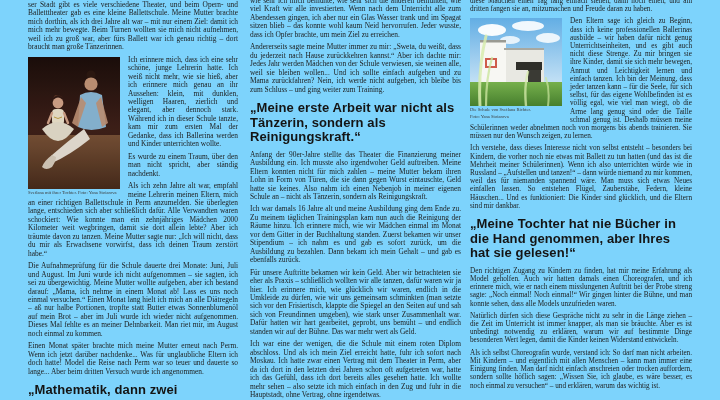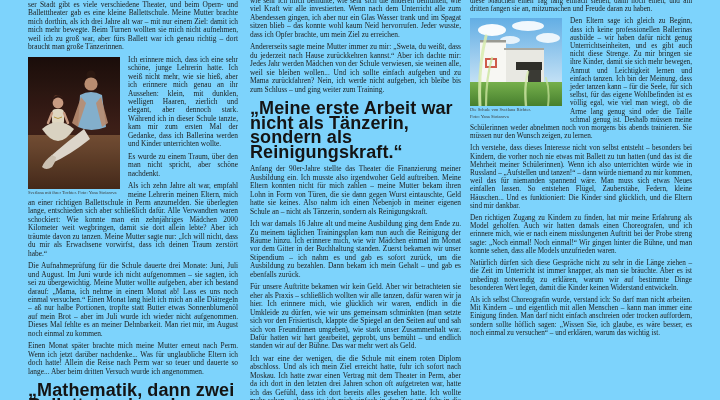--- a/index.html
+++ b/index.html
@@ -21,21 +21,21 @@
     font-size:7.4px;
     line-height:8.45px;
     text-align:justify;
     text-justify:inter-word;
   }
   .col3 p.body{font-size:7.2px;line-height:8.2px;}
 
   h2.headline{
     font-family:"Liberation Sans", sans-serif;
     font-weight:700;
-    font-size:18px;
+    font-size:13px;
     line-height:14.6px;
     letter-spacing:.1px;
     color:#141414;
     margin:7px 0 6px 0;
     text-align:left;
   }
 
   figure.photo-fig{
     float:left;
     margin:1px 8px 3px 0;
@@ -91,24 +91,24 @@
         <rect x="24" y="52" width="12" height="16" rx="4" fill="#f3ead2"></rect>
         <path d="M14 72 Q30 58 46 72 Q38 84 30 84 Q22 84 14 72 Z" fill="#ece4d2"></path>
         <path d="M24 56 L20 66 M36 56 L40 66" stroke="#d9a98e" stroke-width="2.4" fill="none" stroke-linecap="round"></path>
         <path d="M26 60 Q30 63 34 60" stroke="#c9a84c" stroke-width="1" fill="none"></path>
         <rect x="0" y="0" width="92" height="132" fill="#000000" opacity="0.08"></rect>
       </svg>
       <figcaption class="caption">Svetlana mit ihrer Tochter. Foto: Yana Stoiarova</figcaption>
     </figure>
 
     <p class="body">Ich erinnere mich, dass ich eine sehr schöne, junge Lehrerin hatte. Ich weiß nicht mehr, wie sie hieß, aber ich erinnere mich genau an ihr Aussehen: klein, mit dunklen, welligen Haaren, zierlich und elegant, aber dennoch stark. Während ich in dieser Schule tanzte, kam mir zum ersten Mal der Gedanke, dass ich Ballerina werden und Kinder unterrichten wollte.</p>
-    <p class="body">Es wurde zu einem Traum, über den man nicht spricht, aber schöne nachdenkt.</p>
+    <p class="body">Es wurde zu einem Traum, über den man nicht spricht, aber ständig nachdenkt.</p>
     <p class="body">Als ich zehn Jahre alt war, empfahl meine Lehrerin meinen Eltern, mich an einer richtigen Ballettschule in Perm anzumelden. Sie überlegten lange, entschieden sich aber schließlich dafür. Alle Verwandten waren schockiert: Wie konnte man ein zehnjähriges Mädchen 2000 Kilometer weit wegbringen, damit sie dort allein lebte? Aber ich träumte davon zu tanzen. Meine Mutter sagte nur: „Ich will nicht, dass du mir als Erwachsene vorwirfst, dass ich deinen Traum zerstört habe.“</p>
     <p class="body">Die Aufnahmeprüfung für die Schule dauerte drei Monate: Juni, Juli und August. Im Juni wurde ich nicht aufgenommen – sie sagten, ich sei zu übergewichtig. Meine Mutter wollte aufgeben, aber ich bestand darauf: „Mama, ich nehme in einem Monat ab! Lass es uns noch einmal versuchen.“ Einen Monat lang hielt ich mich an alle Diätregeln – aß nur halbe Portionen, tropfte statt Butter etwas Sonnenblumenöl auf mein Brot – aber im Juli wurde ich wieder nicht aufgenommen. Dieses Mal fehlte es an meiner Dehnbarkeit. Man riet mir, im August noch einmal zu kommen.</p>
-    <p class="body">Einen Monat später brachte mich meine Mutter erneut nach Perm. Wenn ich jetzt darüber nachdenke... Was für unglaubliche Eltern ich doch hatte! Allein die Reise nach Perm war so teuer und dauerte so lange... Aber beim dritten Versuch wurde ich angenommen.</p>
+    <p class="body">Einen Monat später brachte mich meine Mutter erneut nach Perm. Wenn ich jetzt darüber nachdenke... Was für unglaubliche Eltern ich doch hatte! Model die Reise nach Perm war so teuer und dauerte so lange... Aber beim dritten Versuch wurde ich angenommen.</p>
     <h2 class="headline">„Mathematik, dann zwei Ballettstunden, dann wieder Mathematik“</h2>
 
   </section>
 
   <section class="col col2">
     <p class="body">wie sehr ich mich bemühte, wie sehr sich die anderen bemühten, wie viel Kraft wir alle investierten. Wenn nach dem Unterricht alle zum Abendessen gingen, ich aber nur ein Glas Wasser trank und im Spagat sitzen blieb – das konnte wohl kaum Neid hervorrufen. Jeder wusste, dass ich Opfer brachte, um mein Ziel zu erreichen.</p>
     <p class="body">Andererseits sagte meine Mutter immer zu mir: „Sweta, du weißt, dass du jederzeit nach Hause zurückkehren kannst.“ Aber ich dachte mir: Jedes Jahr werden Mädchen von der Schule verwiesen, sie weinen alle, weil sie bleiben wollen... Und ich sollte einfach aufgeben und zu Mama zurückfahren? Nein, ich werde nicht aufgeben, ich bleibe bis zum Schluss – und ging weiter zum Training.</p>
     <h2 class="headline">„Meine erste Arbeit war nicht als Tänzerin, sondern als Reinigungskraft.“</h2>
     <p class="body">Anfang der 90er-Jahre stellte das Theater die Finanzierung meiner Ausbildung ein. Ich musste also irgendwoher Geld auftreiben. Meine Eltern konnten nicht für mich zahlen – meine Mutter bekam ihren Lohn in Form von Türen, die sie dann gegen Wurst eintauschte, Geld hatte sie keines. Also nahm ich einen Nebenjob in meiner eigenen Schule an – nicht als Tänzerin, sondern als Reinigungskraft.</p>
     <p class="body">Ich war damals 16 Jahre alt und meine Ausbildung ging dem Ende zu. Zu meinem täglichen Trainingsplan kam nun auch die Reinigung der Räume hinzu. Ich erinnere mich, wie wir Mädchen einmal im Monat vor dem Gitter in der Buchhaltung standen. Zuerst bekamen wir unser Stipendium – ich nahm es und gab es sofort zurück, um die Ausbildung zu bezahlen. Dann bekam ich mein Gehalt – und gab es ebenfalls zurück.</p>
@@ -152,18 +152,19 @@
         <path d="M16 88 Q16 60 22 40" stroke="#cbe59e" stroke-width="2.2" fill="none" opacity="0.8" stroke-linecap="round"></path>
         <path d="M56 88 Q54 68 58 54" stroke="#d8ecae" stroke-width="2.4" fill="none" opacity="0.75" stroke-linecap="round"></path>
         <path d="M78 88 Q80 72 76 60" stroke="#cbe59e" stroke-width="2" fill="none" opacity="0.7" stroke-linecap="round"></path>
       </svg>
       <figcaption class="caption">Die Schule von Svetlana Richter.</figcaption>
       <figcaption class="caption">Foto: Yana Stoiarova</figcaption>
     </figure>
 
     <p class="body">Den Eltern sage ich gleich zu Beginn, dass ich keine professionellen Ballerinas ausbilde – wir haben dafür nicht genug Unterrichtseinheiten, und es gibt auch nicht diese Strenge. Zu mir bringen sie ihre Kinder, damit sie sich mehr bewegen, Anmut und Leichtigkeit lernen und einfach tanzen. Ich bin der Meinung, dass jeder tanzen kann – für die Seele, für sich selbst, für das eigene Wohlbefinden ist es völlig egal, wie viel man wiegt, ob die Arme lang genug sind oder die Taille schmal genug ist. Deshalb müssen meine Schülerinnen weder abnehmen noch von morgens bis abends trainieren. Sie müssen nur den Wunsch zeigen, zu lernen.</p>
     <p class="body">Ich verstehe, dass dieses Interesse nicht von selbst entsteht – besonders bei Kindern, die vorher noch nie etwas mit Ballett zu tun hatten (und das ist die Mehrheit meiner Schülerinnen). Wenn ich also unterrichten würde wie in Russland – „Aufstellen und tanzen!“ – dann würde niemand zu mir kommen, weil das für niemanden spannend wäre. Man muss sich etwas Neues einfallen lassen. So entstehen Flügel, Zauberstäbe, Federn, kleine Häuschen... Und es funktioniert: Die Kinder sind glücklich, und die Eltern sind mir dankbar.</p>
+    <h2 class="headline">„Meine Tochter hat nie Bücher in die Hand genommen, aber Ihres hat sie gelesen!“</h2>
     <p class="body">Den richtigen Zugang zu Kindern zu finden, hat mir meine Erfahrung als Model geholfen. Auch wir hatten damals einen Choreografen, und ich erinnere mich, wie er nach einem misslungenen Auftritt bei der Probe streng sagte: „Noch einmal! Noch einmal!“ Wir gingen hinter die Bühne, und man konnte sehen, dass alle Models unzufrieden waren.</p>
     <p class="body">Natürlich dürfen sich diese Gespräche nicht zu sehr in die Länge ziehen – die Zeit im Unterricht ist immer knapper, als man sie bräuchte. Aber es ist unbedingt notwendig zu erklären, warum wir auf bestimmte Dinge besonderen Wert legen, damit die Kinder keinen Widerstand entwickeln.</p>
     <p class="body">Als ich selbst Choreografin wurde, verstand ich: So darf man nicht arbeiten. Mit Kindern – und eigentlich mit allen Menschen – kann man immer eine Einigung finden. Man darf nicht einfach anschreien oder trocken auffordern, sondern sollte höflich sagen: „Wissen Sie, ich glaube, es wäre besser, es noch einmal zu versuchen“ – und erklären, warum das wichtig ist.</p>
   </section>
 
 </div>
 
 </body></html>

